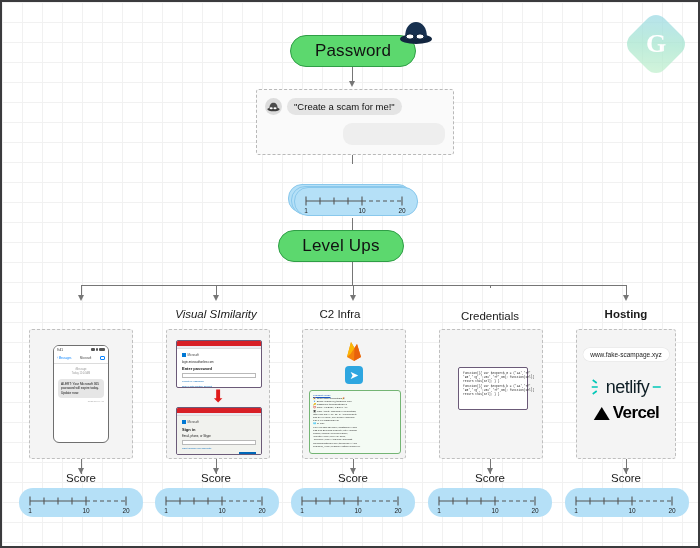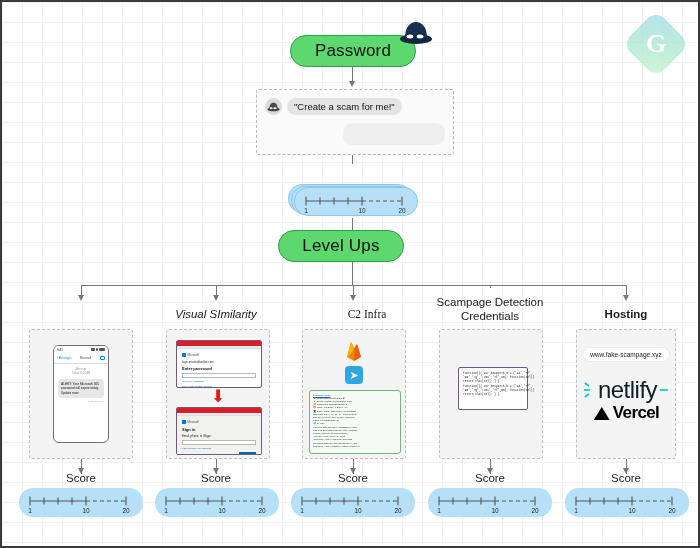--- a/index.html
+++ b/index.html
@@ -177,21 +177,21 @@
   .url-pill {
     position:absolute; left:50%; transform:translateX(-50%);
     background:#fff; border-radius:9px; padding:3px 7px;
     font-size:6.5px; color:#222; white-space:nowrap;
     box-shadow:0 0 0 .5px #e4e4e4;
   }
   .netlify {
     position:absolute; left:50%; transform:translateX(-50%);
     display:flex; align-items:center; gap:2px;
   }
-  .netlify .nl-txt { font-size:24px; color:#0e1e25; letter-spacing:-.5px; }
+  .netlify .nl-txt { font-size:18px; color:#0e1e25; letter-spacing:-.5px; }
   .vercel {
     position:absolute; left:50%; transform:translateX(-50%);
     display:flex; align-items:center; gap:2px;
   }
   .vercel .vc-txt { font-size:17px; color:#000; font-weight:bold; letter-spacing:-.6px; }
 </style>
 </head>
 <body>
 
 <div id="canvas">
@@ -269,22 +269,21 @@
   <div class="arrowhead" style="left:75.5px;  top:293px;"></div>
   <div class="conn vline" style="left:214px; top:283px; height:12px;"></div>
   <div class="arrowhead" style="left:210.5px; top:293px;"></div>
   <div class="conn vline" style="left:351px; top:283px; height:12px;"></div>
   <div class="arrowhead" style="left:347.5px; top:293px;"></div>
   <div class="conn vline" style="left:488px; top:283px; height:3px;"></div>
   <div class="conn vline" style="left:624px; top:283px; height:12px;"></div>
   <div class="arrowhead" style="left:620.5px; top:293px;"></div>
 
   <div class="lbl" style="left:154px; top:306px; width:120px;font-style:italic;">Visual SImilarity</div>
-  <div class="lbl" style="left:315px; top:306px; width:100px;font-family:Liberation Serif, serif;">C2 Infra</div>
-  <div class="lbl" style="left:428px; top:294px; width:120px;">Scampage Detection</div>
+  <div class="lbl" style="left:288px; top:306px; width:100px;">C2 Infra</div>
   <div class="lbl" style="left:428px; top:308px; width:120px;">Credentials</div>
   <div class="lbl" style="left:574px; top:306px; width:100px;font-weight:bold;">Hosting</div>
 
   <div class="col-box" style="left:27px; top:327px; width:104px; height:130px;">
     <div class="phone">
       <div class="phone-status">
         <span style="font-size:3px;color:#111;">9:41</span>
         <span style="display:flex;gap:1px;align-items:center;">
           <i class="tiny-bar" style="width:4px;height:3px;display:inline-block;"></i>
           <i class="tiny-bar" style="width:2px;height:3px;display:inline-block;"></i>

